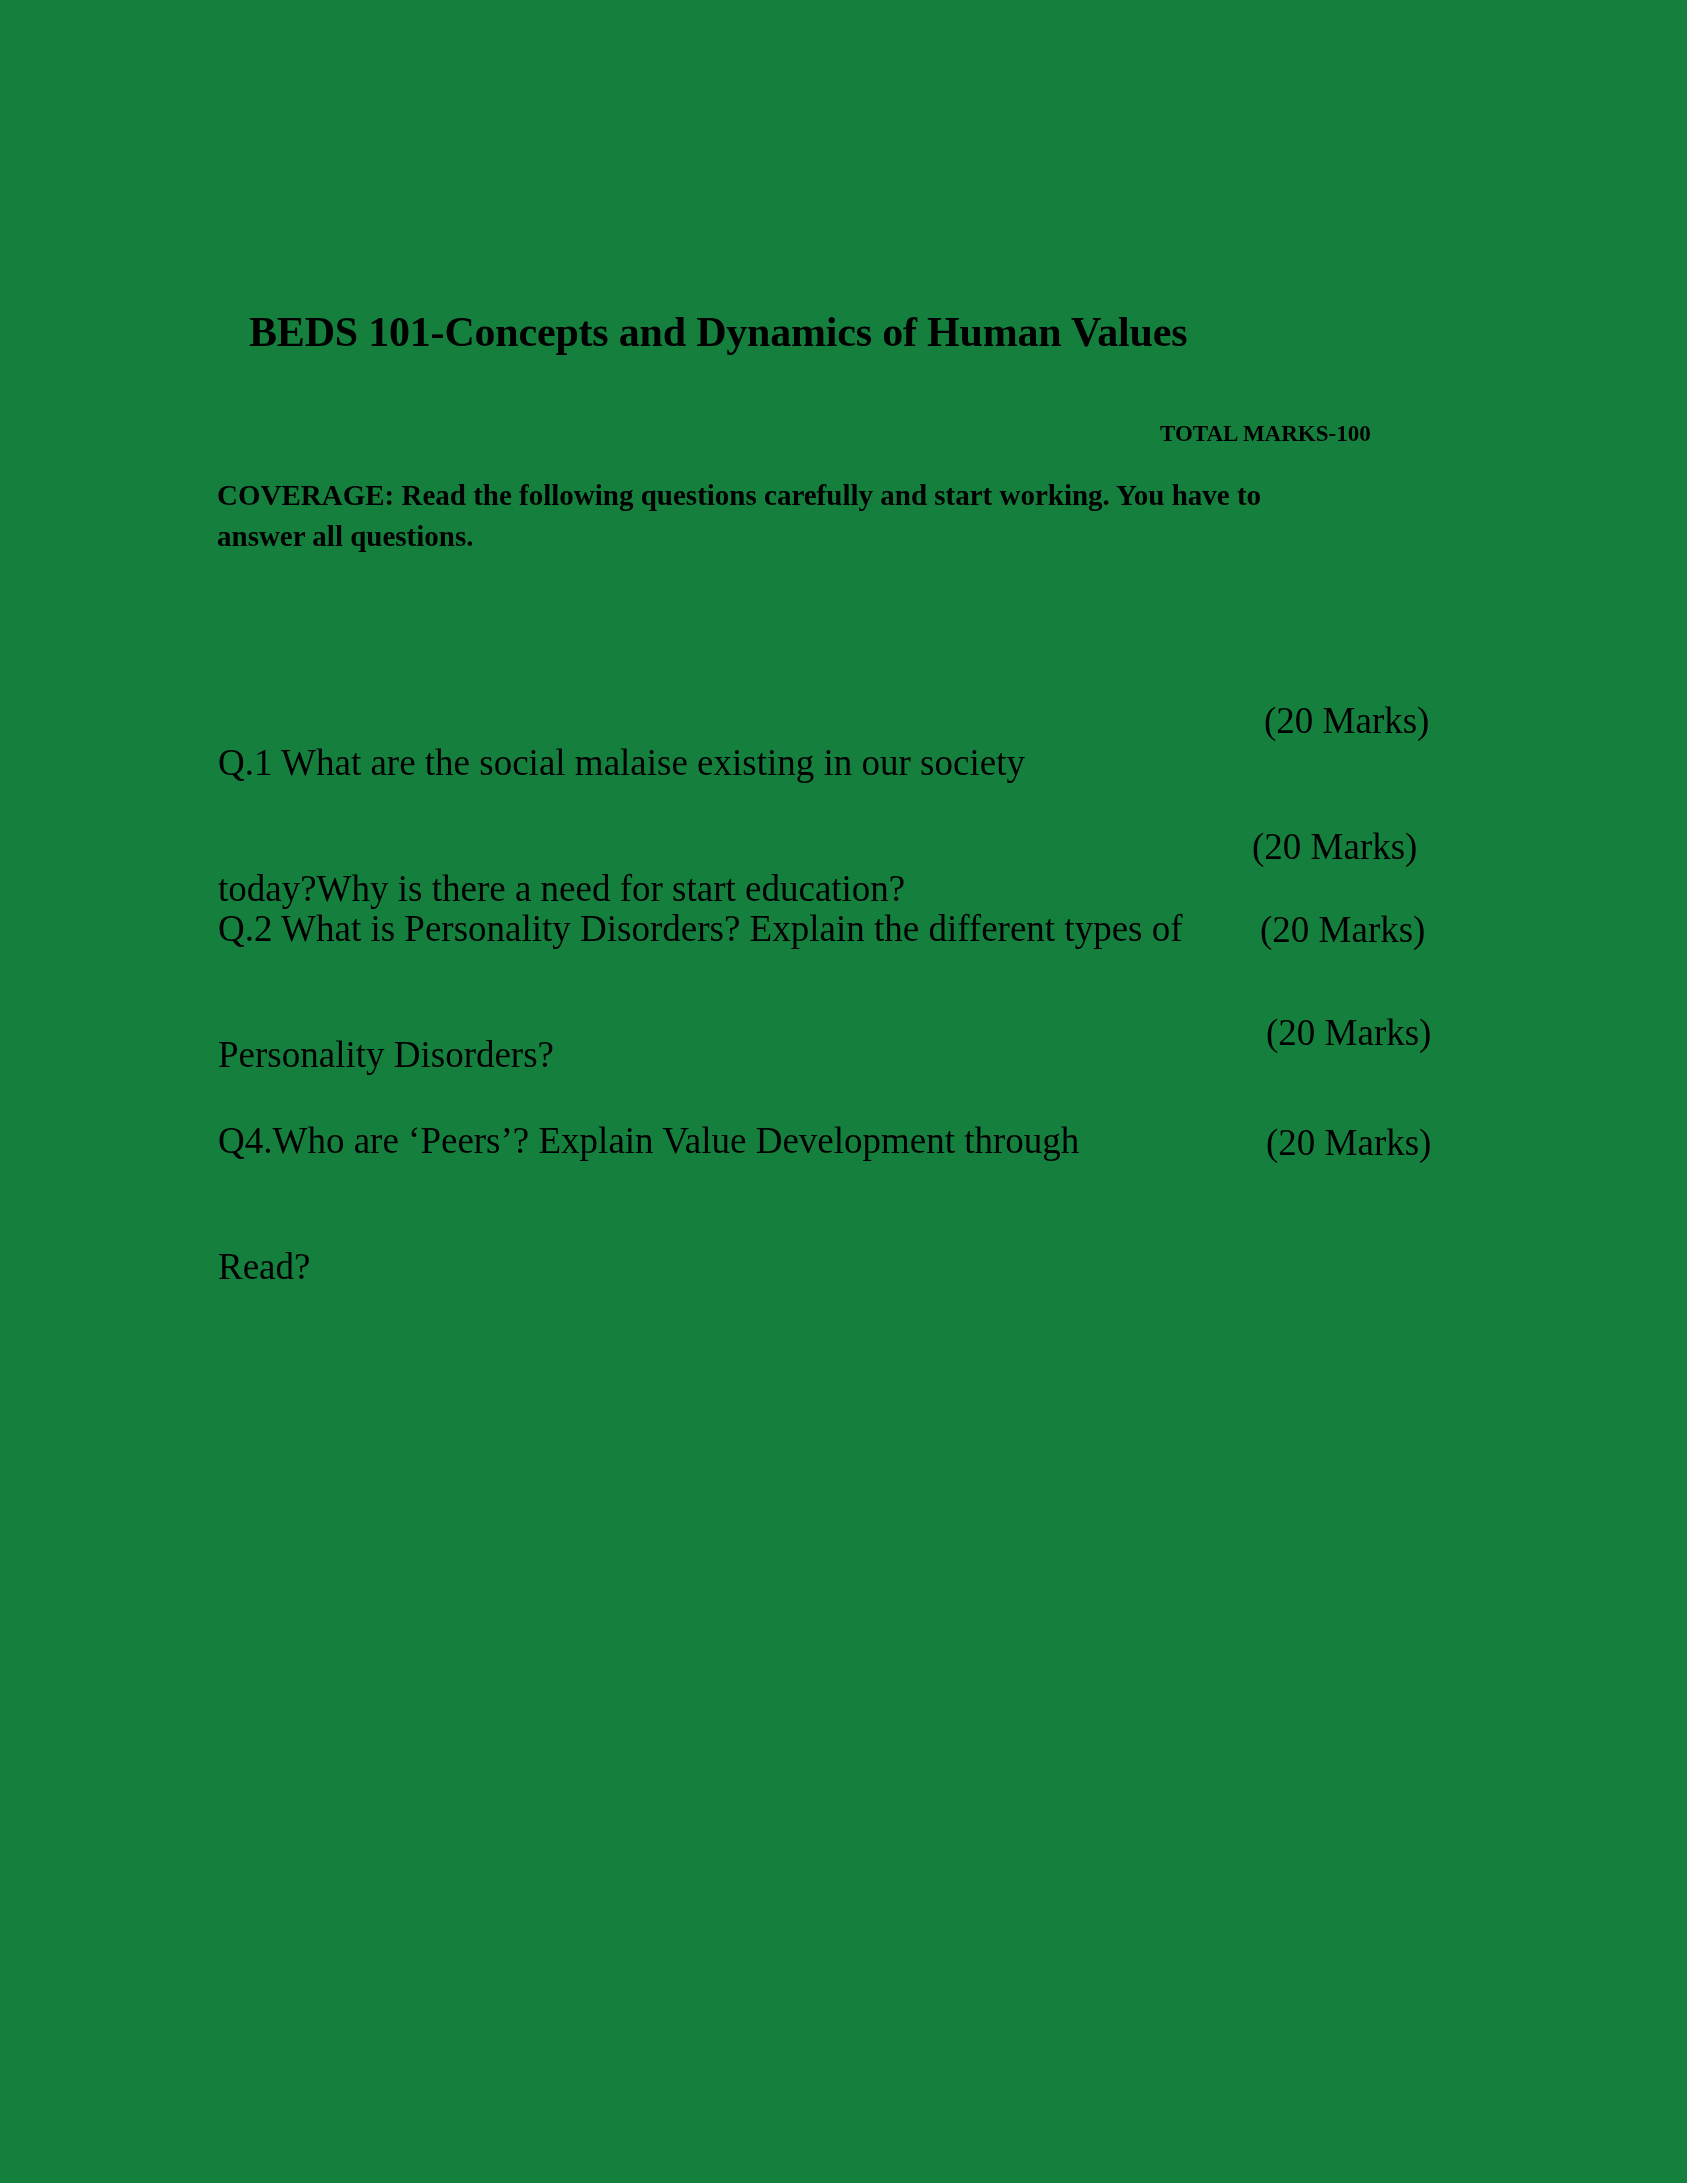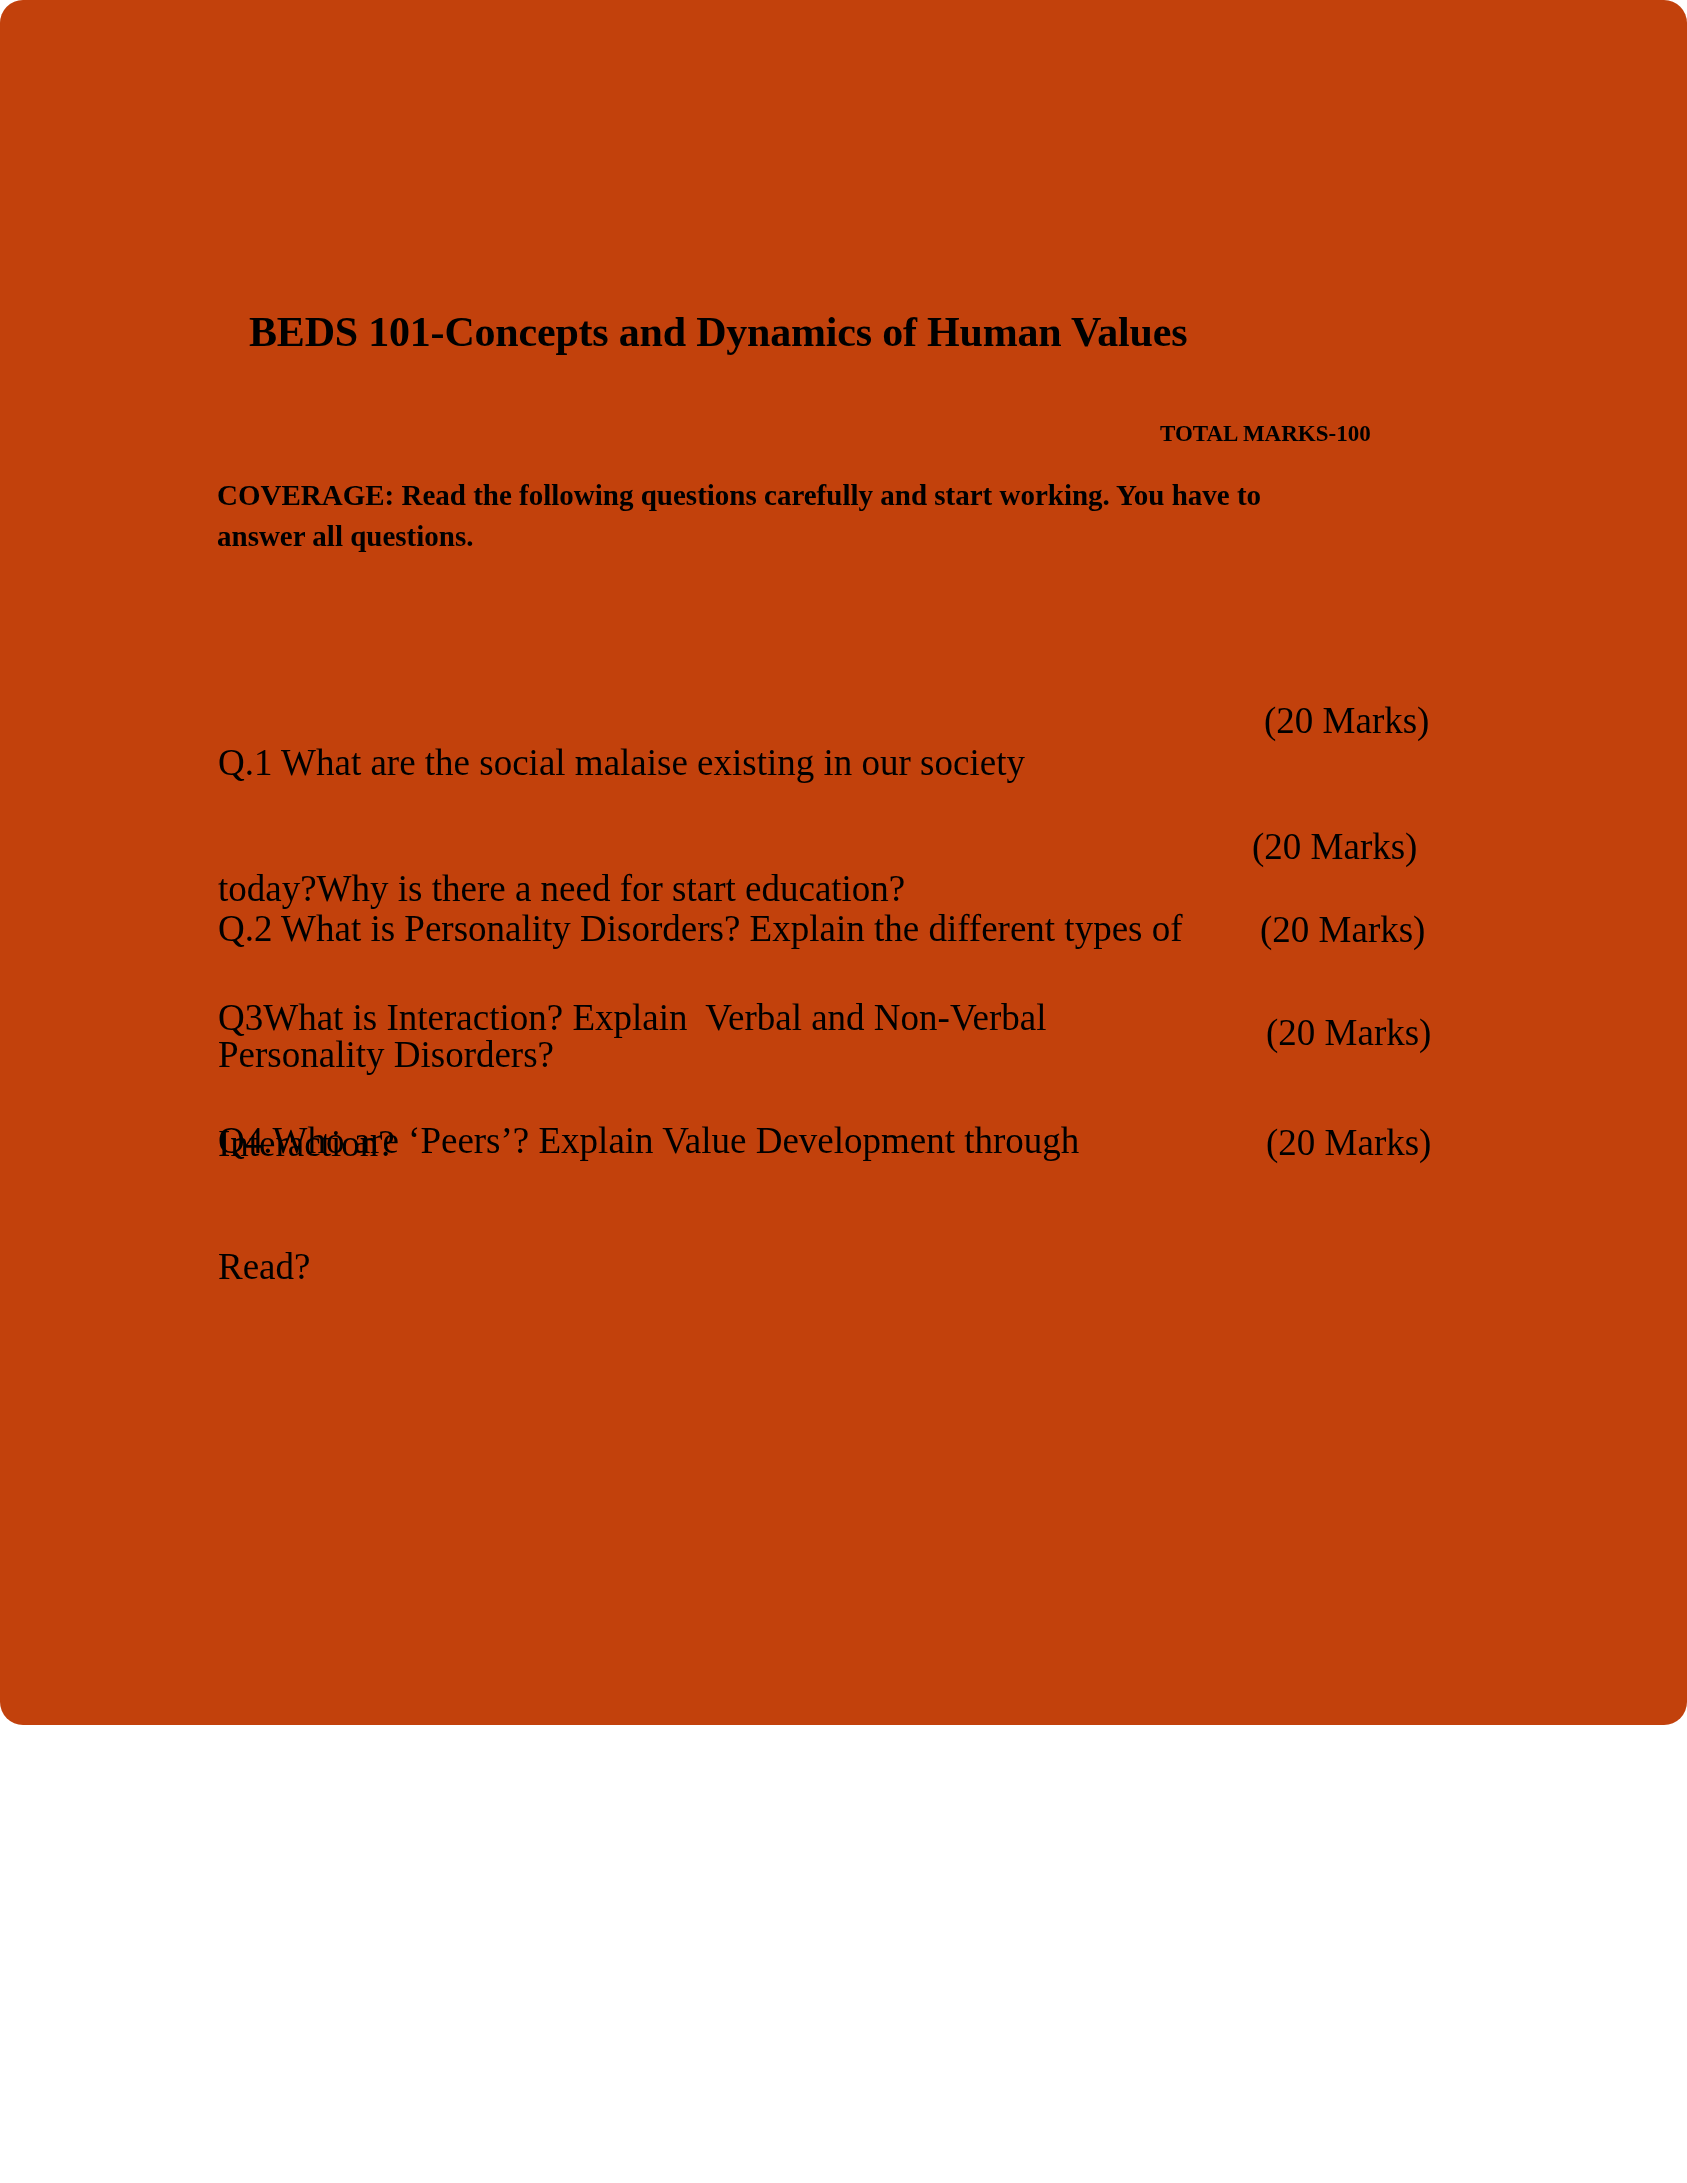--- a/index.html
+++ b/index.html
@@ -11,23 +11,22 @@
       width: 1687px;
       height: 2183px;
       position: relative;
       overflow: hidden;
       color: #000000;
     }
     .page {
       position: absolute;
       left: 0; top: 0;
       width: 1687px;
-      height: 1725px;
-      background: #c2410c;
-      border-radius: 23px;
+      height: 2183px;
+      background: #15803d;
     }
     .title {
       position: absolute;
       left: 249px;
       top: 306px;
       font-family: "Liberation Serif", "DejaVu Serif", serif;
       font-weight: bold;
       font-size: 42px;
       line-height: 53px;
       white-space: nowrap;
@@ -89,24 +88,20 @@
     <span class="q-line">today?Why is there a need for start education?</span>
   </div>
   <div class="q-marks" style="left:1264px; top:700px;">(20 Marks)</div>
 
   <div class="q-text" style="top:824px;">
     <span class="q-line">Q.2 What is Personality Disorders? Explain the different types of</span>
     <span class="q-line">Personality Disorders?</span>
   </div>
   <div class="q-marks" style="left:1252px; top:826px;">(20 Marks)</div>
 
-  <div class="q-text" style="top:913px;">
-    <span class="q-line">Q3What is Interaction? Explain  Verbal and Non-Verbal</span>
-    <span class="q-line">Interaction?</span>
-  </div>
   <div class="q-marks" style="left:1260px; top:909px;">(20 Marks)</div>
 
   <div class="q-text" style="top:1036px;">
     <span class="q-line">Q4.Who are ‘Peers’? Explain Value Development through</span>
     <span class="q-line">Read?</span>
   </div>
   <div class="q-marks" style="left:1266px; top:1012px;">(20 Marks)</div>
 
   <div class="q-marks" style="left:1266px; top:1122px;">(20 Marks)</div>
 

